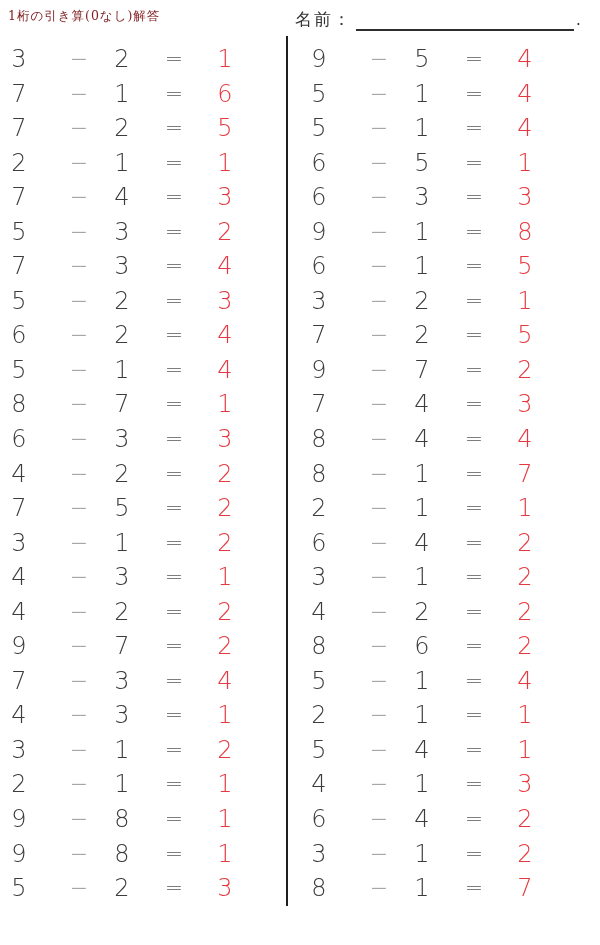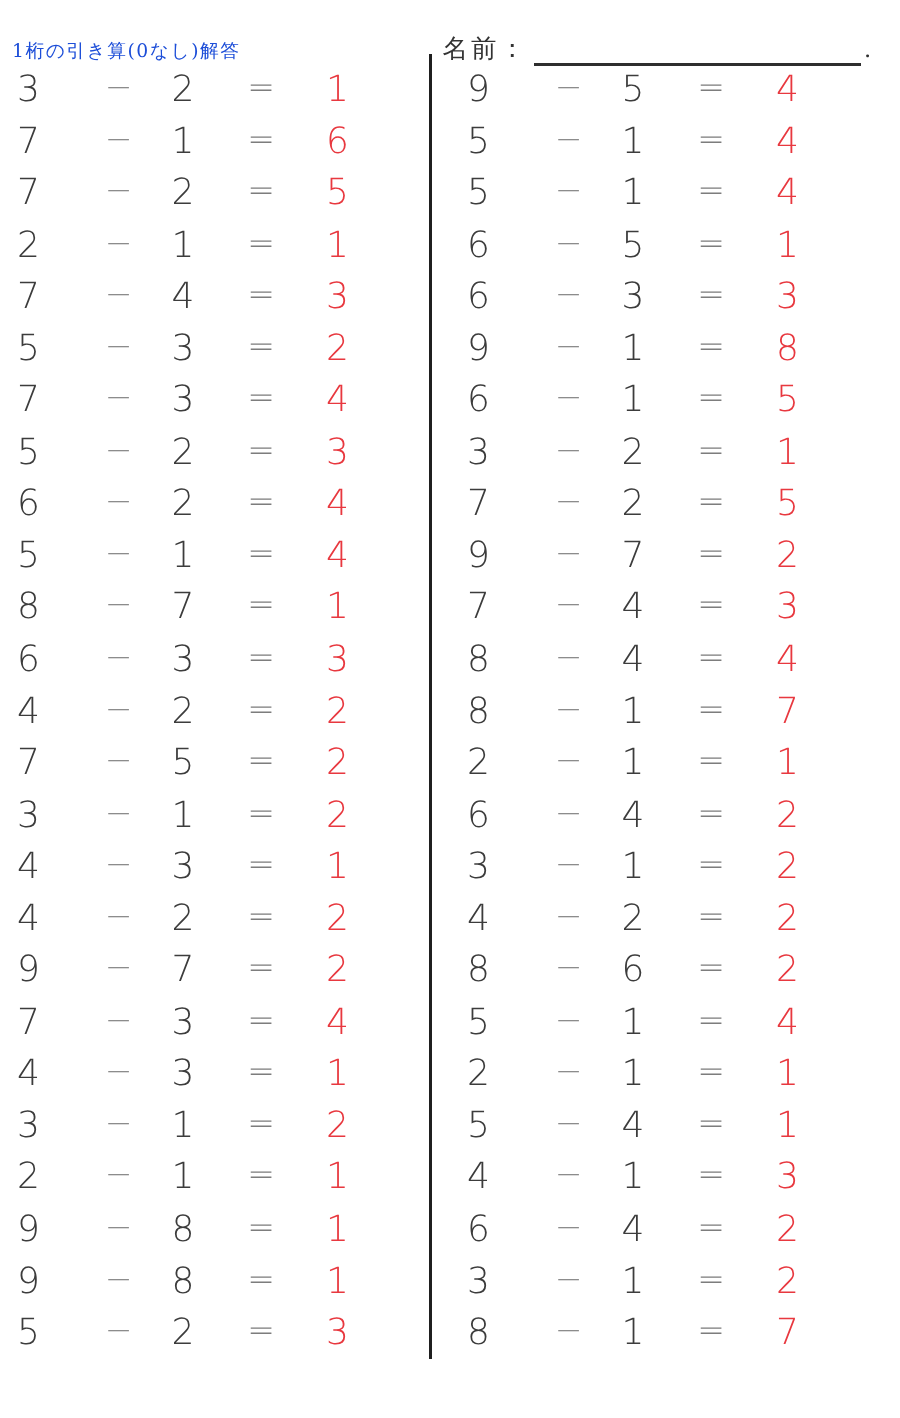--- a/index.html
+++ b/index.html
@@ -2,24 +2,24 @@
 <html><head>
 <meta charset="utf-8">
 <style>
   html,body{margin:0;padding:0;}
   body{
     width:600px;height:945px;position:relative;background:#ffffff;
     font-family:"DejaVu Sans",sans-serif;color:#3c3c3c;overflow:hidden;
   }
   
   .title{
-    position:absolute;left:8px;top:8px;font-size:12.5px;color:#1d4ed8;
-    font-family:"DejaVu Serif",serif;letter-spacing:1px;margin-top:18px;
-  }
-  .name-block{position:absolute;left:295px;top:21px;font-family:"DejaVu Serif",serif;}
+    position:absolute;left:8px;top:8px;font-size:12.5px;color:#7f1d1d;
+    font-family:"DejaVu Serif",serif;letter-spacing:1px;
+  }
+  .name-block{position:absolute;left:295px;top:8px;font-family:"DejaVu Serif",serif;}
   .name-label{font-size:17px;color:#333;letter-spacing:2px;}
   .name-line{
     display:inline-block;width:218px;height:20px;margin-left:4px;
     border-bottom:2px solid #2e2e2e;vertical-align:bottom;
   }
   .name-period{font-size:15px;color:#2e2e2e;margin-left:2px;}
   
   .divider{position:absolute;left:286px;top:36px;width:1.5px;height:870px;background:#1f1f1f;}
   
   .col{position:absolute;top:42px;width:250px;display:flex;flex-direction:column;}

